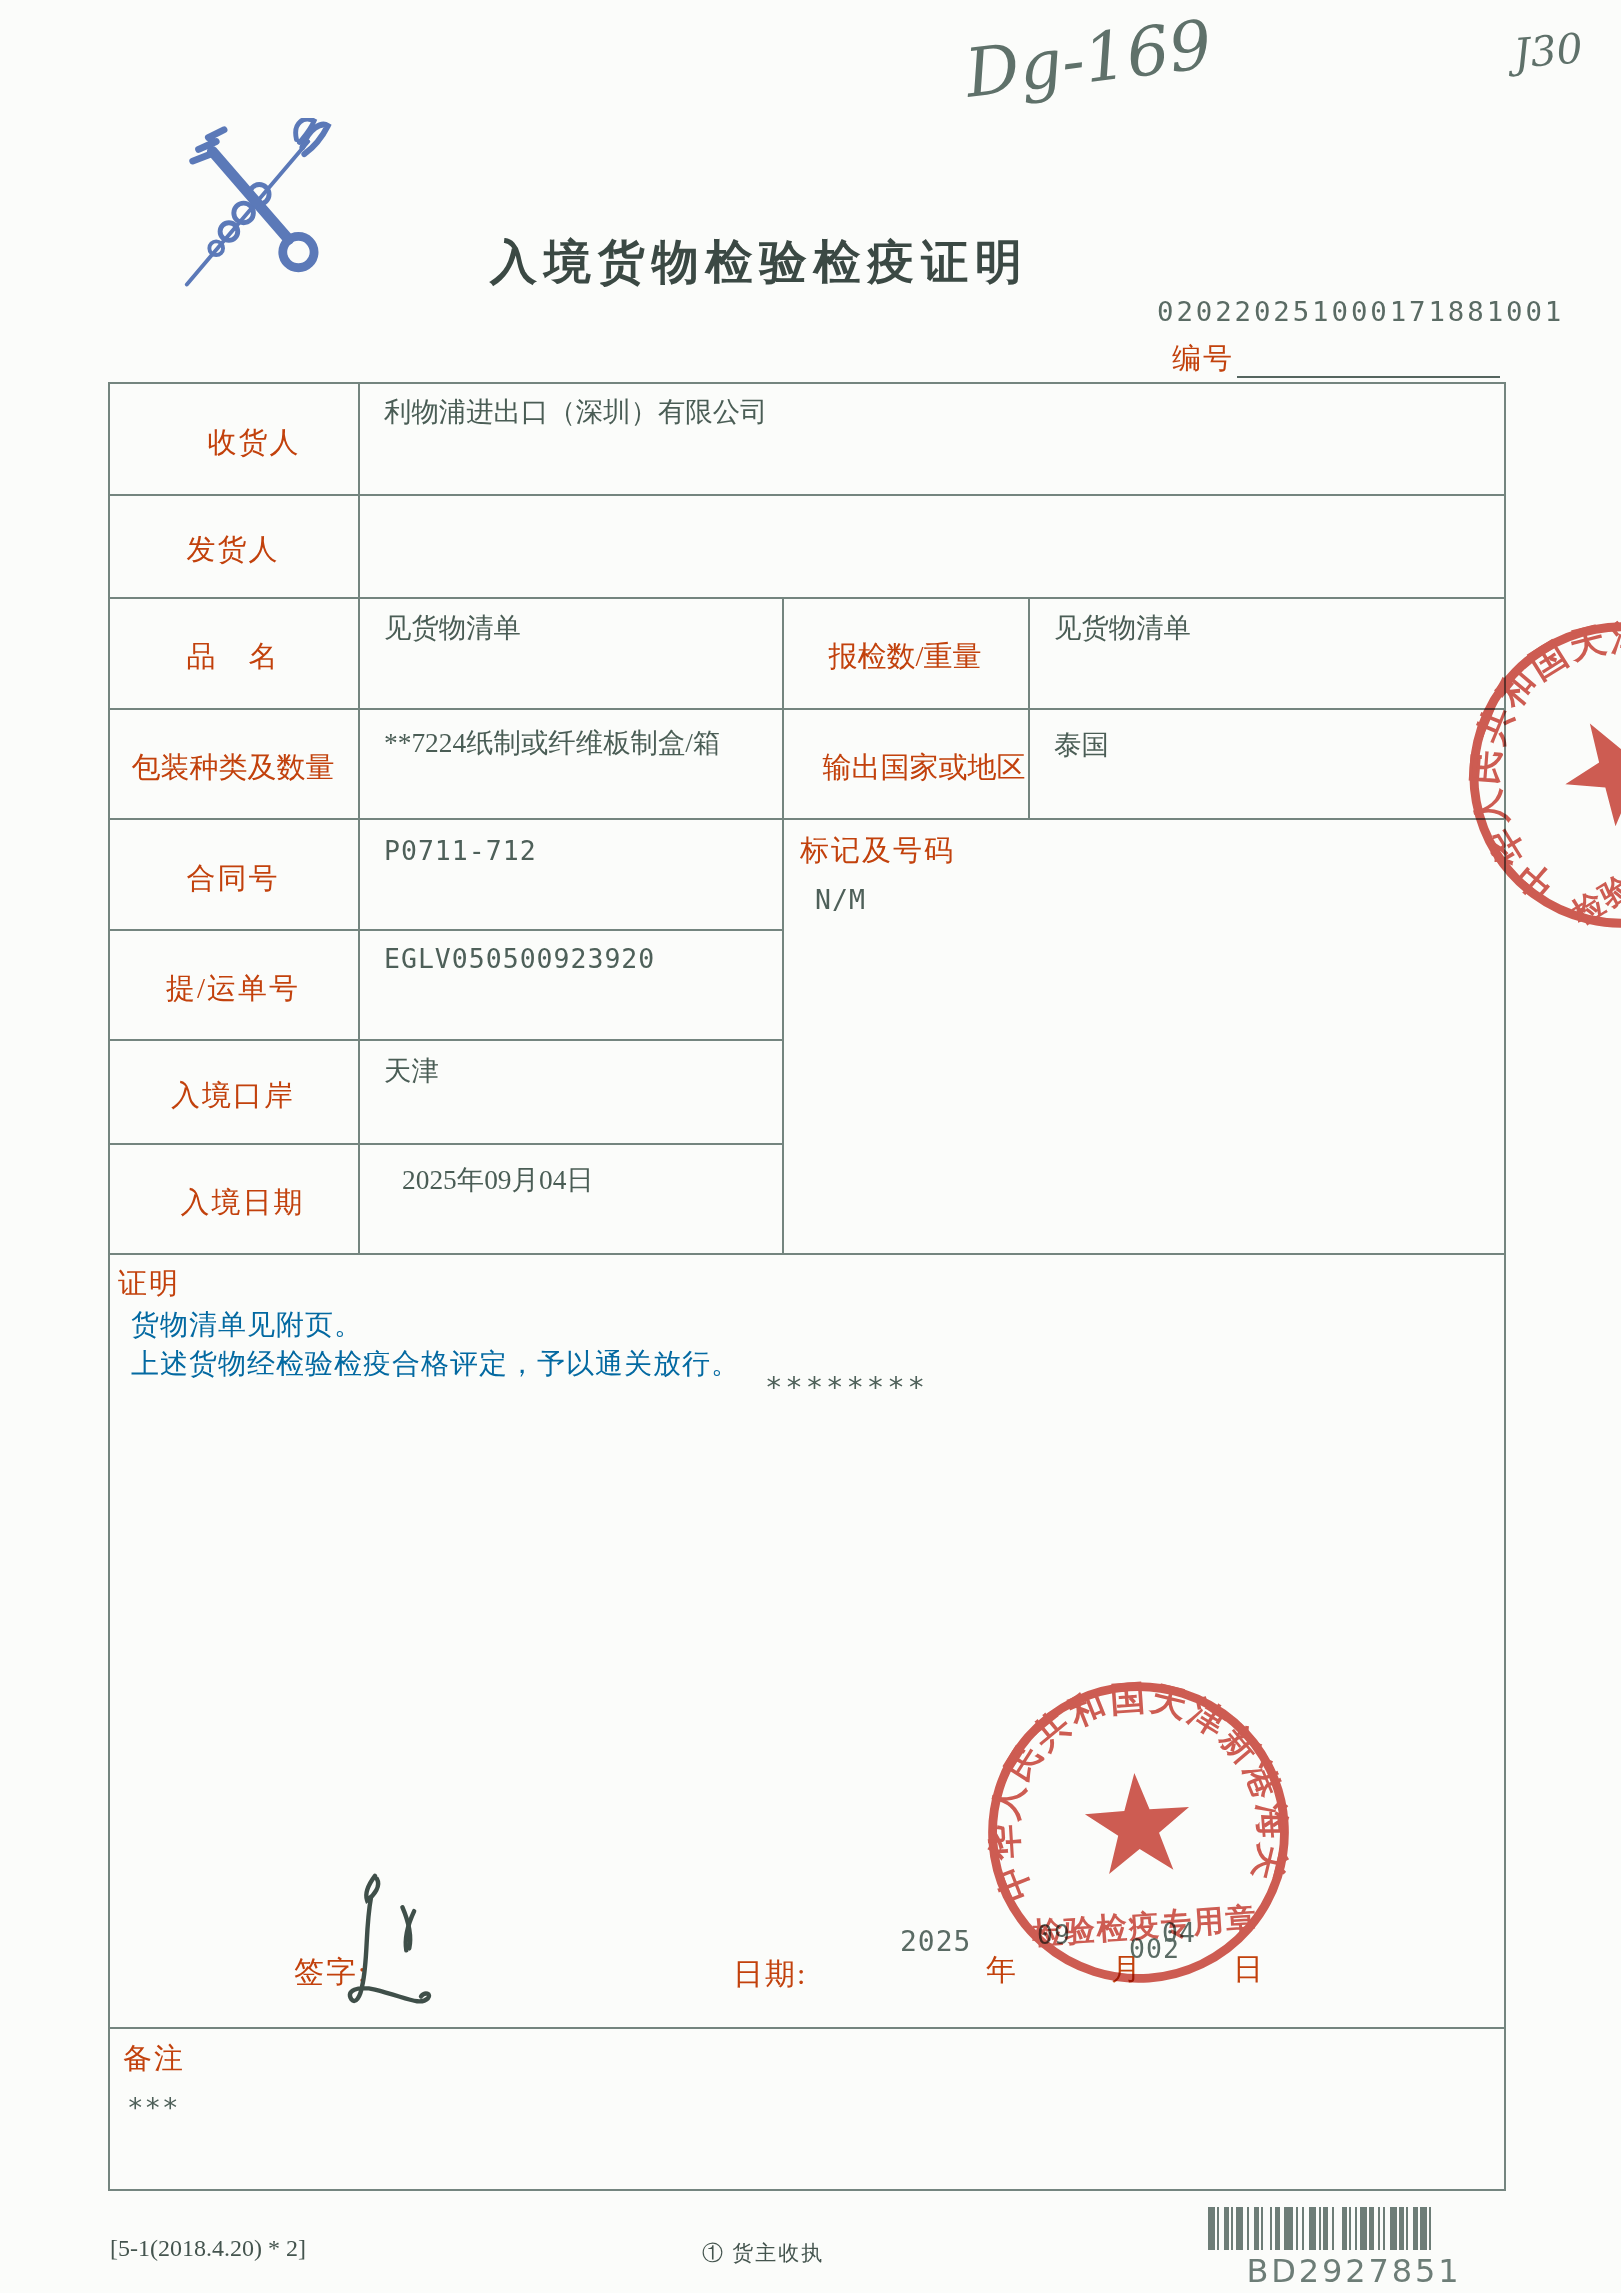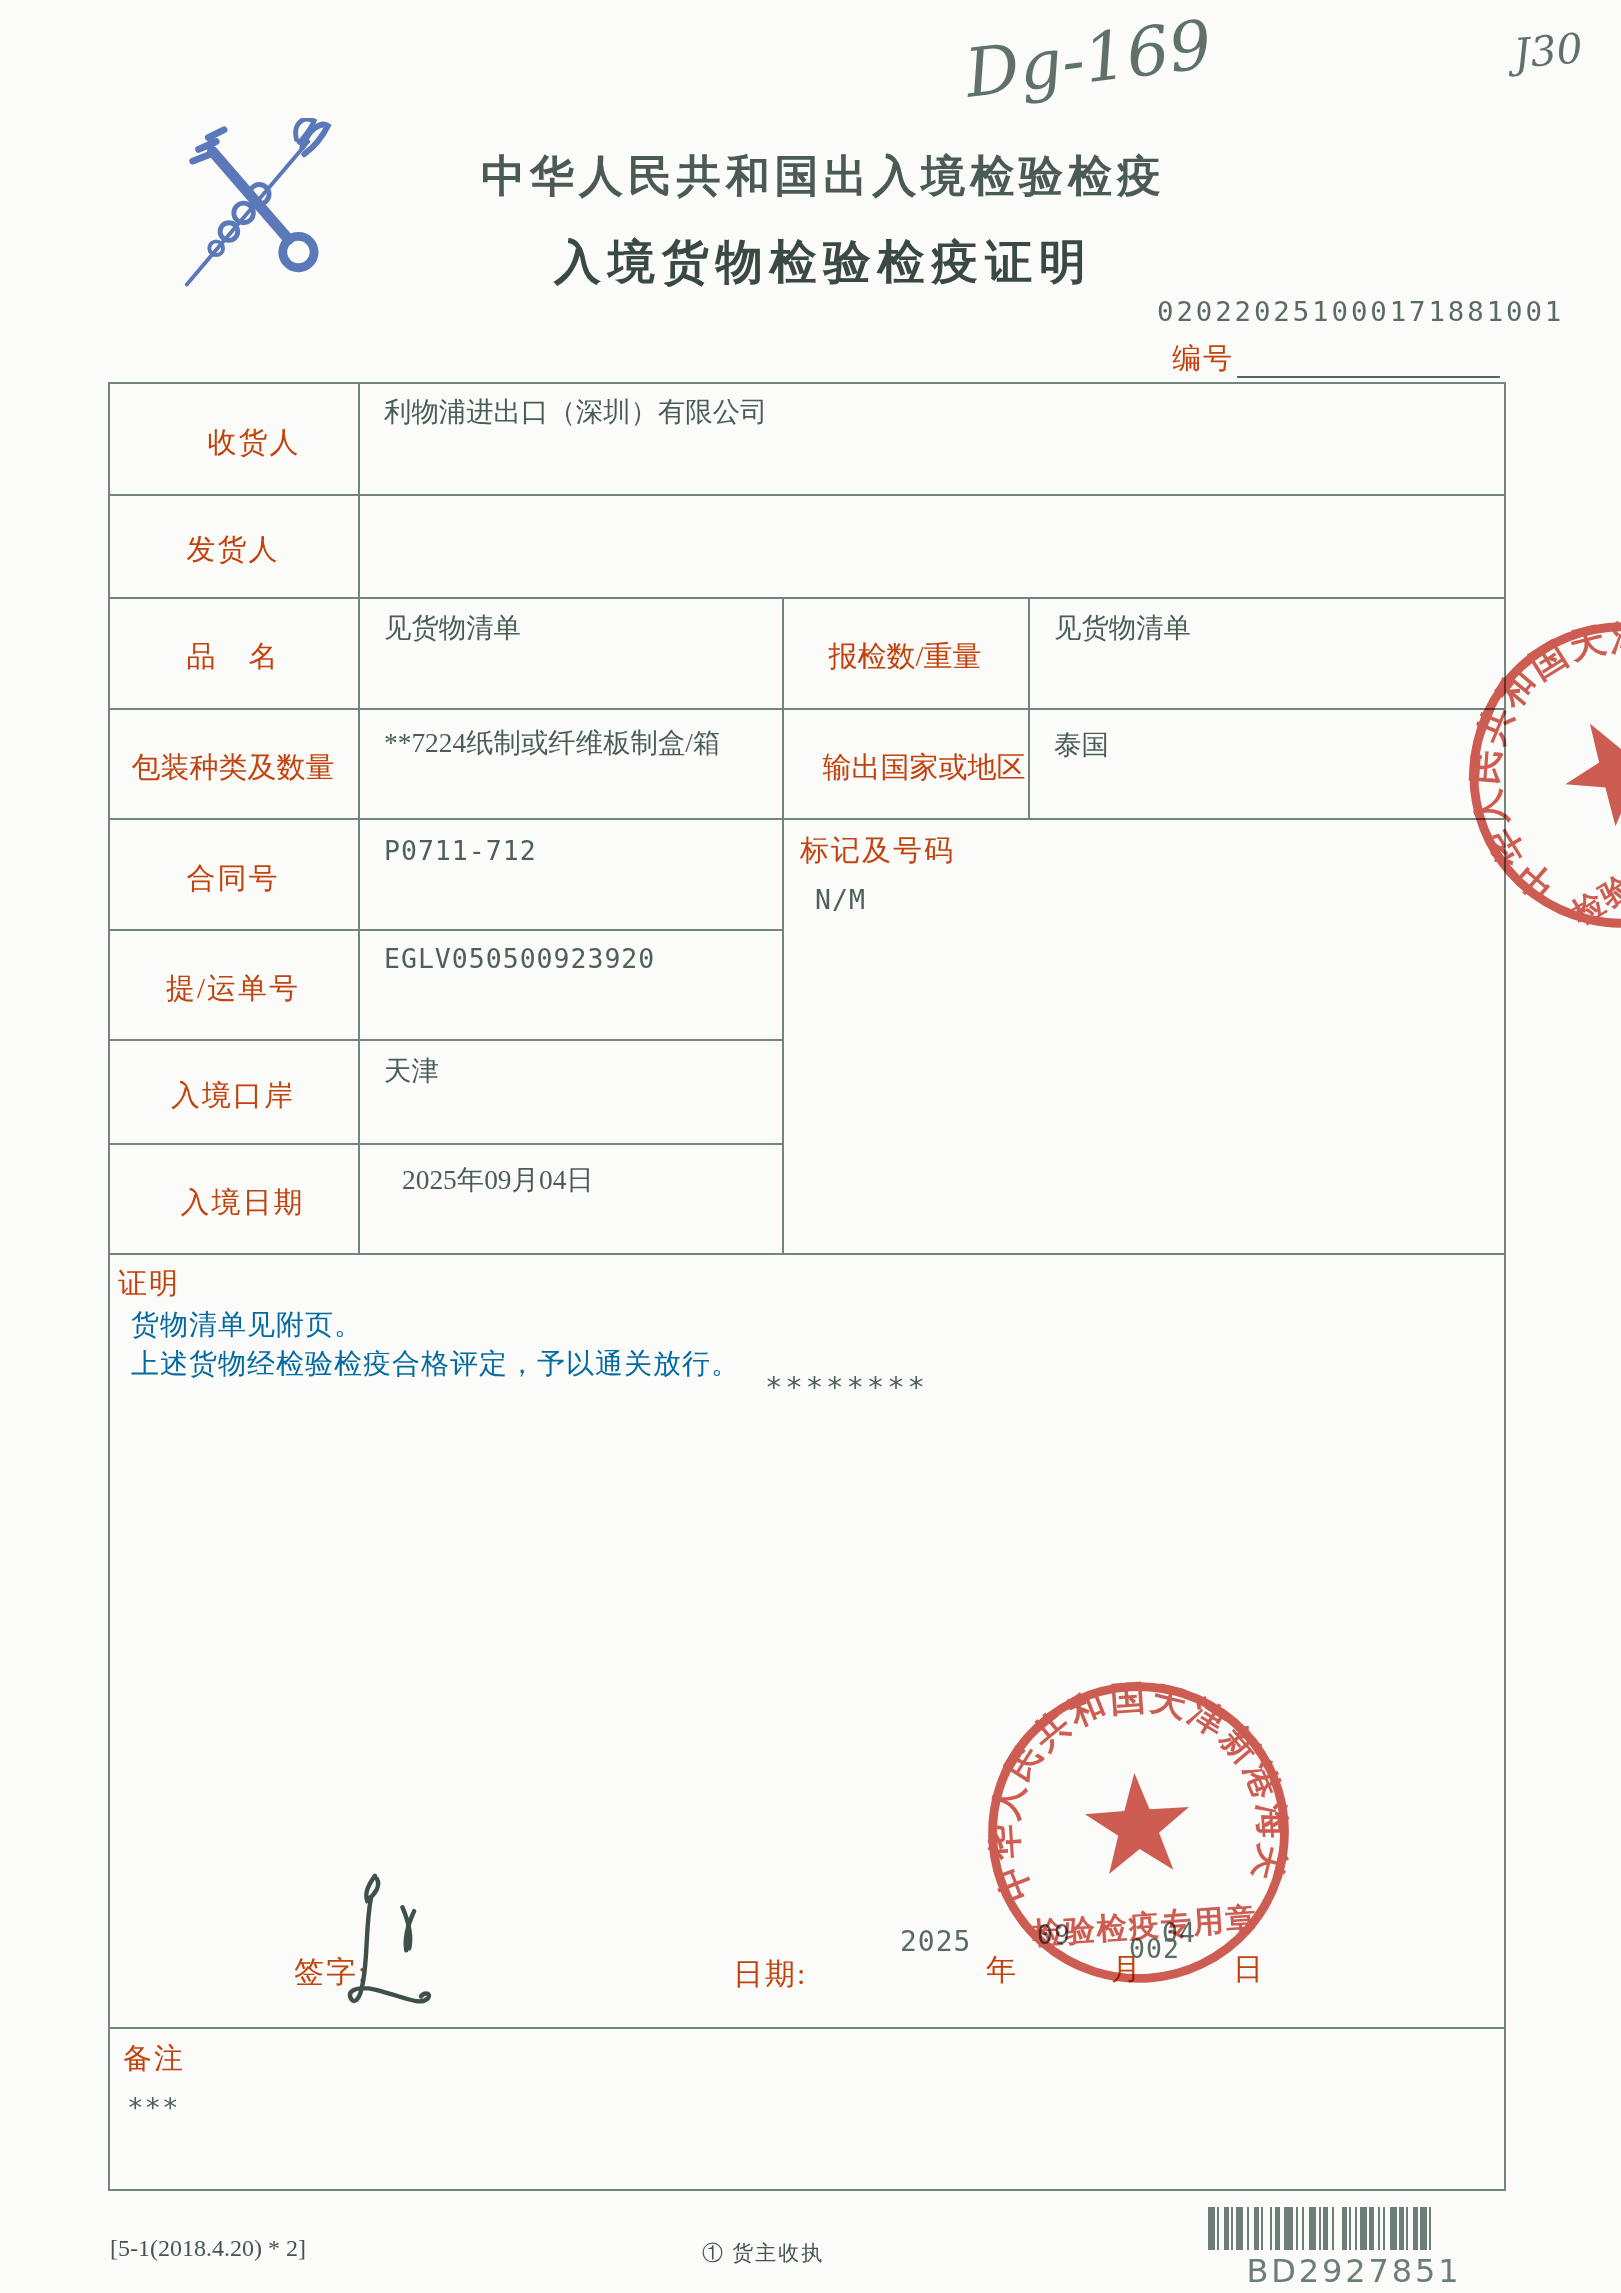--- a/index.html
+++ b/index.html
@@ -39,22 +39,21 @@
       <circle cx="96" cy="78" r="10" stroke-width="5"></circle>
       <circle cx="80" cy="97" r="10" stroke-width="5"></circle>
       <circle cx="65" cy="116" r="9" stroke-width="5"></circle>
       <circle cx="52" cy="133" r="7" stroke-width="4"></circle>
       <line x1="48" y1="34" x2="126" y2="124" stroke-width="11"></line>
       <path d="M44,20 L60,12 M34,32 L52,24 M28,44 L46,37" stroke-width="7"></path>
       <circle cx="136" cy="137" r="16" stroke-width="9"></circle>
     </g>
   </svg>
 
-  <div class="abs title1" style="left:402px;top:147px;width:843px;text-align:center;">中华人民共和国出入境检验检疫</div>
-  <div class="abs title2" style="left:490px;top:231px;width:667px;text-align:center;">入境货物检验检疫证明</div>
+  <div class="abs title2" style="left:490px;top:231px;width:667px;">入境货物检验检疫证明</div>
 
   <div class="abs valm gray-print" style="left:1157px;top:296px;width:343px;text-align:right;font-size:27.4px;letter-spacing:2.9px;">020220251000171881001</div>
   <div class="abs lbl" style="left:1172px;top:339px;">编号</div>
   <div class="abs hl" style="left:1237px;top:376px;width:263px;background:#55655f;"></div>
 
   <div id="outer-box" class="abs" style="left:108px;top:382px;width:1394px;height:1805px;"></div>
   <div class="abs hl" style="left:108px;top:494px;width:1396px;"></div>
   <div class="abs hl" style="left:108px;top:597px;width:1396px;"></div>
   <div class="abs hl" style="left:108px;top:708px;width:1396px;"></div>
   <div class="abs hl" style="left:108px;top:818px;width:1396px;"></div>

